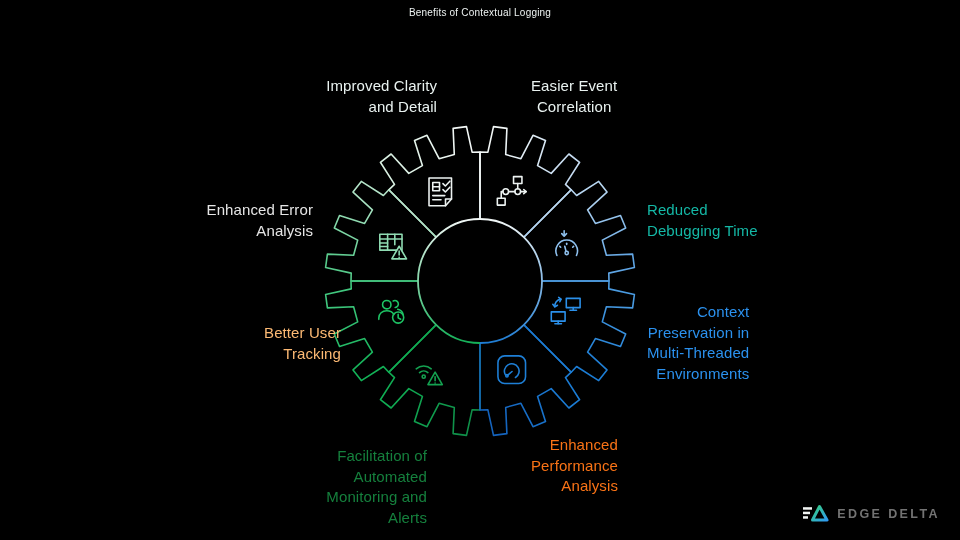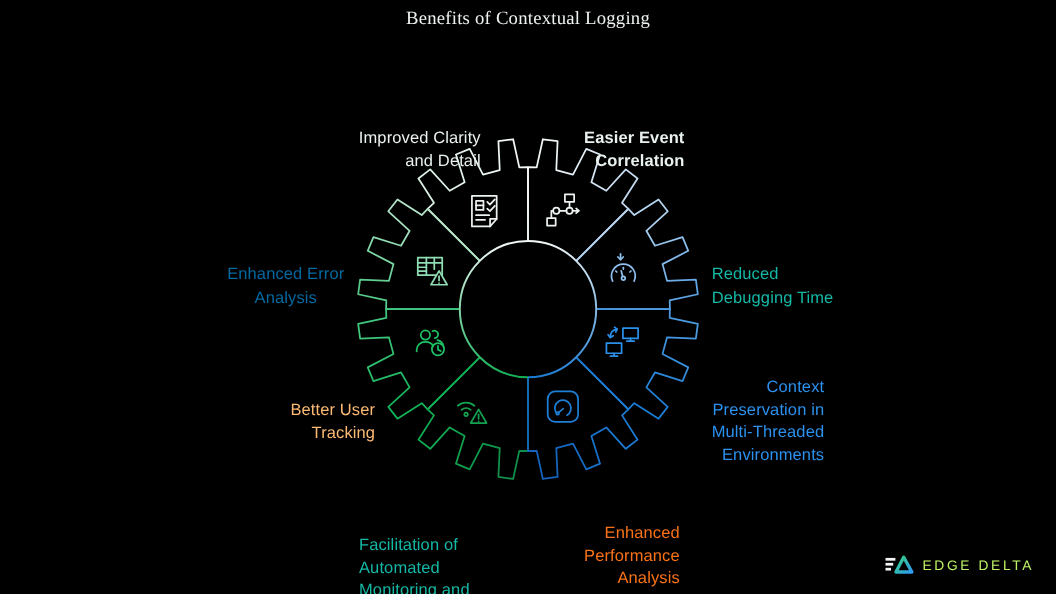--- a/index.html
+++ b/index.html
@@ -3,33 +3,33 @@
 <meta charset="utf-8">
 <style>
   html,body{margin:0;padding:0;}
   body{
     width:960px;height:540px;position:relative;overflow:hidden;
     background:#000;
     font-family:"Liberation Sans",sans-serif;
   }
   .title{
     position:absolute;top:7px;left:0;width:100%;
-    text-align:center;font-size:17px;letter-spacing:.2px;font-family:Liberation Serif, serif;
+    text-align:center;font-size:10px;letter-spacing:.2px;
   }
   #gear-svg{position:absolute;left:0;top:0;width:960px;height:540px;}
   .seg-label{
     position:absolute;font-size:15px;line-height:20.5px;
-    white-space:pre-line;letter-spacing:.1px;margin-top:40px;
+    white-space:pre-line;letter-spacing:.1px;
   }
   .brand{
     position:absolute;right:20px;bottom:15px;
     display:flex;align-items:center;gap:8px;
   }
   .brand-text{
-    color:#bef264;font-weight:normal;font-size:12.5px;letter-spacing:2.4px;
+    color:#737373;font-weight:bold;font-size:12.5px;letter-spacing:2.4px;
   }
 </style>
 </head>
 <body>
 
 <div class="title" style="color: rgb(238, 243, 242);">Benefits of Contextual Logging</div>
 
 <svg id="gear-svg" viewBox="0 0 960 540">
     <defs>
       <linearGradient id="gr0" gradientUnits="userSpaceOnUse" x1="480" y1="181" x2="409.28932188134524" y2="210.28932188134524">
@@ -155,33 +155,33 @@
       <path d="M7.8 15.5 A4.9 4.9 0 1 1 14.5 17.2"></path>
       <path d="M12.2 13.2 L9.1 15.8"></path>
       <circle cx="8.8" cy="16.1" r="0.8"></circle>
     </g>
     <path d="M480 219 A62 62 0 0 0 480 343" fill="none" stroke="url(#hubL)" stroke-width="1.8"></path>
     <path d="M480 219 A62 62 0 0 1 480 343" fill="none" stroke="url(#hubR)" stroke-width="1.8"></path>
   </svg>
 
 <div class="seg-label" style="color: rgb(233, 242, 240); top: 76px; right: 523px; text-align: right;">Improved Clarity
 and Detail</div>
-<div class="seg-label" style="color: rgb(233, 242, 240); top: 76px; left: 531px; text-align: right; font-weight: bold;">Easier Event
+<div class="seg-label" style="color: rgb(233, 242, 240); top: 76px; left: 531px; text-align: center;">Easier Event
 Correlation</div>
-<div class="seg-label" style="color: #0369a1; top: 200px; right: 647px; text-align: center;">Enhanced Error
+<div class="seg-label" style="color: #e5e5e5; top: 200px; right: 647px; text-align: right;">Enhanced Error
 Analysis</div>
 <div class="seg-label" style="color: #14b8a6; top: 200px; left: 647px; text-align: left;">Reduced
 Debugging Time</div>
 <div class="seg-label" style="color: #fdba74; top: 323px; right: 619px; text-align: right;">Better User
 Tracking</div>
 <div class="seg-label" style="color: rgb(43, 145, 238); top: 302px; left: 647px; text-align: right;">Context
 Preservation in
 Multi-Threaded
 Environments</div>
-<div class="seg-label" style="color: #14b8a6; top: 446px; right: 533px; ">Facilitation of
+<div class="seg-label" style="color: #15803d; top: 446px; right: 533px; text-align: right;">Facilitation of
 Automated
 Monitoring and
 Alerts</div>
 <div class="seg-label" style="color: #f97316; top: 435px; left: 531px; text-align: right;">Enhanced
 Performance
 Analysis</div>
 
 <div class="brand">
   <svg width="27" height="23" viewBox="0 0 27 23">
     <defs>

